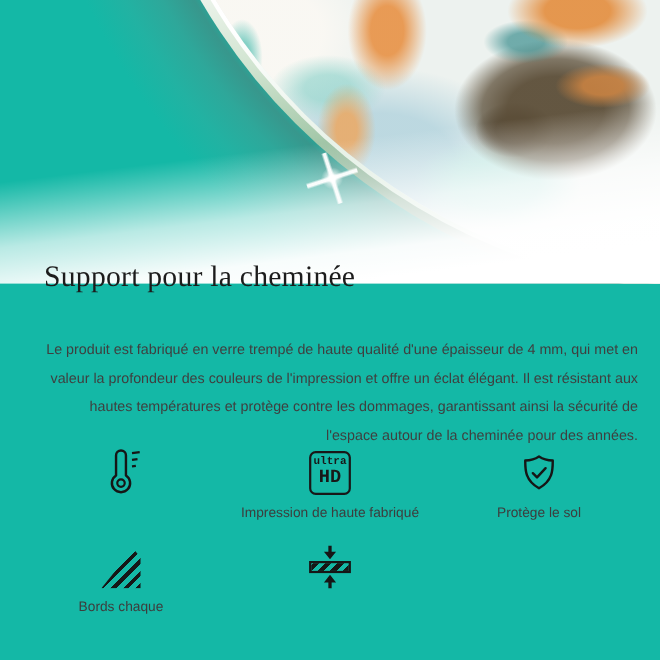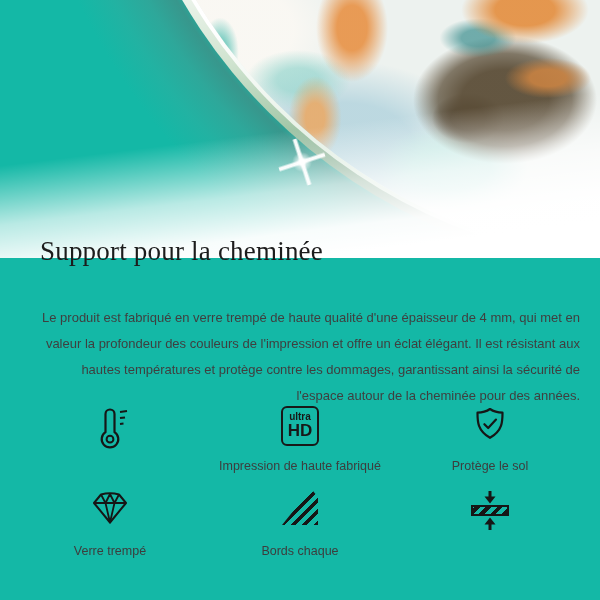--- a/index.html
+++ b/index.html
@@ -78,21 +78,21 @@
     position:absolute; left:40px; top:305px; width:540px; margin:0;
     font-size:13px; line-height:26px; color:#3f3f3f;text-align:right;
   }
 
   
   .features {
     position:absolute; left:15px; top:406px; width:570px;
     display:grid; grid-template-columns:repeat(3,1fr); row-gap:18px;
   }
   .feature { display:flex; flex-direction:column; align-items:center; }
-  .icon-box { height:44px; display:flex; align-items:flex-start; justify-content:center; }
+  .icon-box { height:44px; display:flex; align-items:flex-end; justify-content:center;font-family:Liberation Mono, monospace; }
   .feature-label { margin-top:9px; font-size:12.5px; color:#3d3d3d; white-space:nowrap; }
 
   .hd-box {
     width:38px; height:40px; box-sizing:border-box;
     border:2.5px solid #181818; border-radius:6px;
     display:flex; flex-direction:column; align-items:center; justify-content:center;
     color:#181818;
   }
   .hd-top { font-size:10px; font-weight:600; line-height:1; }
   .hd-bottom { font-size:17px; font-weight:700; line-height:1.05; }
@@ -154,29 +154,20 @@
     <div class="feature">
       <div class="icon-box">
         <svg width="38" height="38" viewBox="0 0 38 38">
           <path d="M19 3 C22.5 5.4 26.8 6.6 31.5 6.7 C31.5 14.8 31.8 24.6 19 31.8 C6.2 24.6 6.5 14.8 6.5 6.7 C11.2 6.6 15.5 5.4 19 3 Z" fill="none" stroke="#161616" stroke-width="2.2" stroke-linejoin="round"></path>
           <path d="M13.4 18.2 L17.2 22 L25 13.6" fill="none" stroke="#161616" stroke-width="2.2" stroke-linecap="round" stroke-linejoin="round"></path>
         </svg>
       </div>
       <div class="feature-label">Protège le sol</div>
     </div>
 
-    <div class="feature">
-      <div class="icon-box">
-        <svg width="38" height="34" viewBox="0 0 38 34">
-          <path d="M3 12 L10 3.5 Q19 0.8 28 3.5 L35 12 L19 31.5 Z" fill="none" stroke="#161616" stroke-width="2" stroke-linejoin="round"></path>
-          <path d="M3 12 H35 M10 3.5 L14.5 12 L19 3 L23.5 12 L28 3.5 M14.5 12 L19 31.5 L23.5 12" fill="none" stroke="#161616" stroke-width="1.8" stroke-linejoin="round"></path>
-        </svg>
-      </div>
-      <div class="feature-label">Verre trempé</div>
-    </div>
 
     <div class="feature">
       <div class="icon-box">
         <div class="stripes"></div>
       </div>
       <div class="feature-label">Bords chaque</div>
     </div>
 
     <div class="feature">
       <div class="icon-box">

